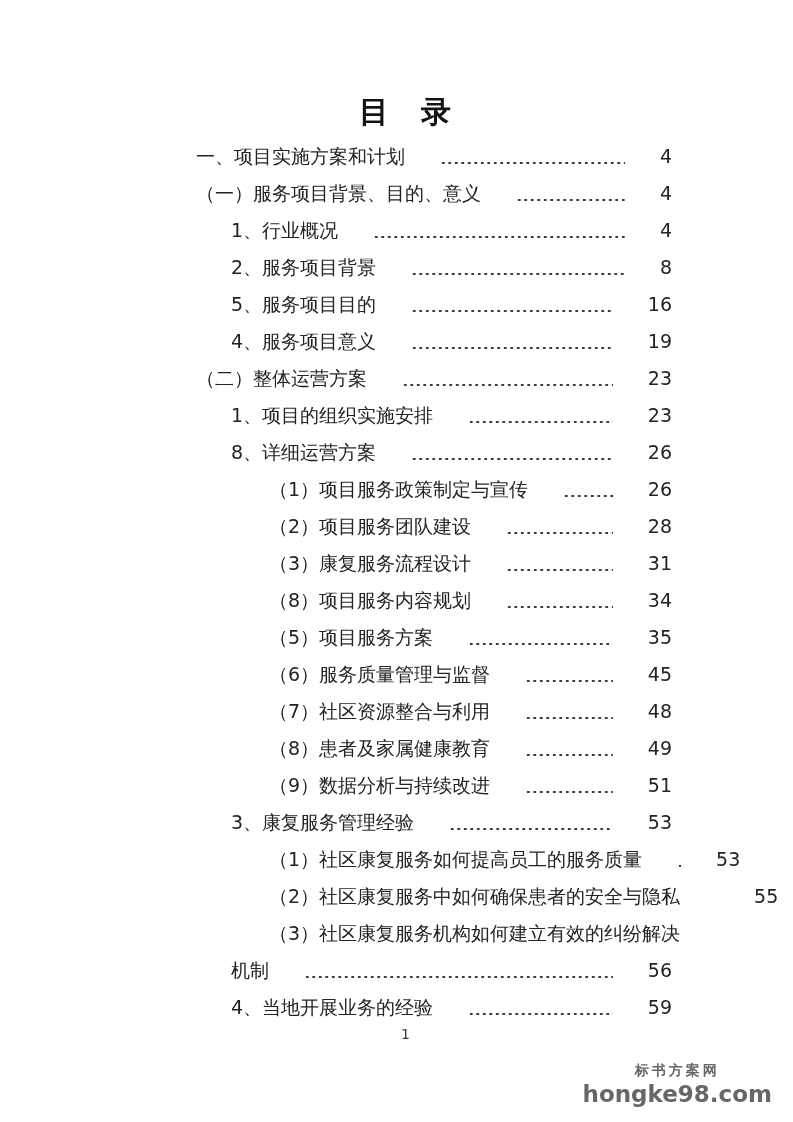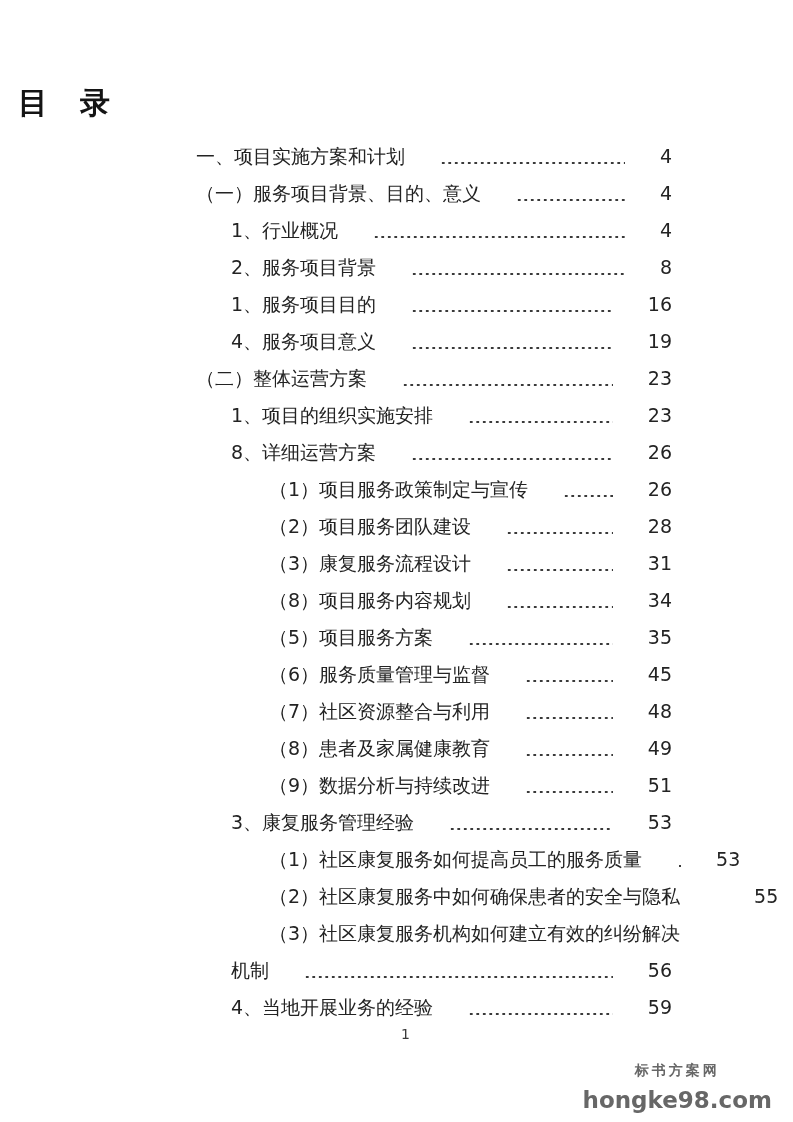--- a/index.html
+++ b/index.html
@@ -6,22 +6,22 @@
   html, body {
     width: 793px; height: 1122px;
     background: #ffffff;
     font-family: "DejaVu Sans", "Liberation Sans", sans-serif;
     color: #1f1f1f;
     overflow: hidden;
   }
   .page { position: relative; width: 793px; height: 1122px; background: #fff; }
 
   .doc-title {
-    position: absolute; top: 83px; left: 0; width: 100%;
-    text-align: left; text-indent: 18px;
+    position: absolute; top: 92px; left: 0; width: 100%;
+    text-align: center; text-indent: 18px;
     font-size: 30px; font-weight: bold; color: #141414;
     letter-spacing: 1px;
   }
 
   .toc {
     position: absolute; top: 138px; left: 196px; width: 476px;
   }
   .toc-row {
     display: flex; align-items: baseline;
     height: 37px; line-height: 37px;
@@ -51,21 +51,21 @@
   .watermark {
     position: absolute; top: 1063px; right: 21px;
     text-align: center; color: #676767;
     line-height: 1.1;
   }
   .watermark .wm-cn {
     font-size: 14px; font-weight: bold; letter-spacing: 3px;
   }
   .watermark .wm-en {
     font-size: 23px; font-weight: bold; letter-spacing: 0;
-    margin-top: 10px;
+    margin-top: 4px;
   }
 </style>
 </head>
 <body>
 
 <div class="page">
 
   <div class="doc-title">目　录</div>
 
   <div class="toc" id="toc-list">
@@ -83,21 +83,21 @@
         <span class="toc-label">1、行业概况</span>
         <span class="leader dotted"></span>
         <span class="toc-page">4</span>
       </div>
       <div class="toc-row level-1">
         <span class="toc-label">2、服务项目背景</span>
         <span class="leader dotted"></span>
         <span class="toc-page">8</span>
       </div>
       <div class="toc-row level-1">
-        <span class="toc-label">1、服务项目目的</span>
+        <span class="toc-label">5、服务项目目的</span>
         <span class="leader dotted"></span>
         <span class="toc-page">16</span>
       </div>
       <div class="toc-row level-1">
         <span class="toc-label">4、服务项目意义</span>
         <span class="leader dotted"></span>
         <span class="toc-page">19</span>
       </div>
       <div class="toc-row level-0">
         <span class="toc-label">（二）整体运营方案</span>

